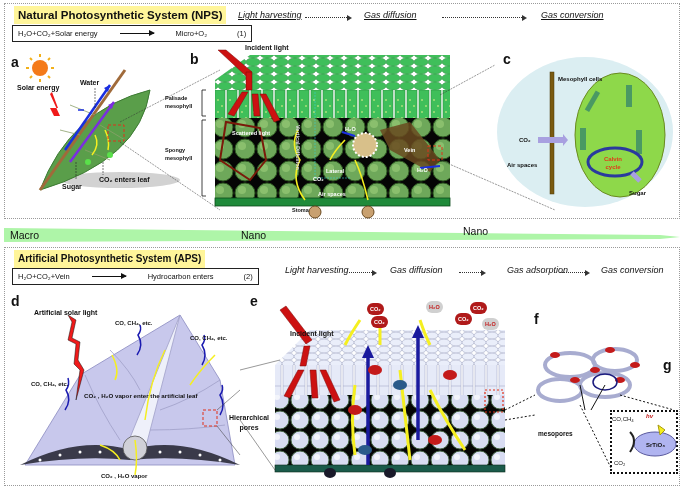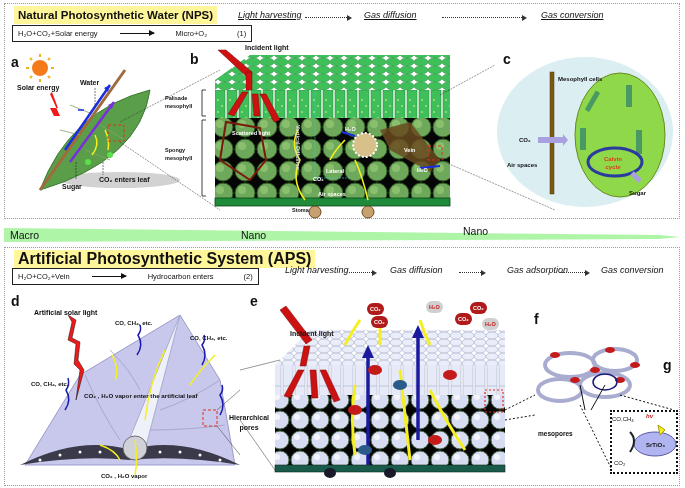--- a/index.html
+++ b/index.html
@@ -17,21 +17,21 @@
   .lbl{position:absolute;font-size:7px;font-weight:bold;white-space:nowrap;line-height:8px;}
   .lbl.s{font-size:5.5px;font-weight:bold;}
   .scale-label{position:absolute;font-weight:normal;font-size:10.5px;white-space:nowrap;}
   svg{position:absolute;overflow:visible;}
 </style>
 </head>
 <body>
 
 <div class="panel-box" style="left:4px;top:3px;width:674px;height:214px;"></div>
 
-<div class="sys-title" style="left:14px;top:6px;">Natural Photosynthetic Water (NPS)</div>
+<div class="sys-title" style="left:14px;top:6px;">Natural Photosynthetic System (NPS)</div>
 <div class="eq-box" style="left:12px;top:25px;">
   <span>H₂O+CO₂+Solar energy</span>
   <span class="eq-arrow"></span>
   <span>Micro+O₂</span>
   <span style="margin-left:8px;">(1)</span>
 </div>
 
 <div class="stage u" style="left:238px;top:10px;">Light harvesting</div>
 <div class="dots" style="left:305px;top:17px;width:44px;"></div>
 <div class="stage u" style="left:364px;top:10px;">Gas diffusion</div>
@@ -171,21 +171,21 @@
 <div class="lbl s" style="left:629px;top:189px;font-size:6px;">Sugar</div>
 
 <svg width="685" height="20" style="left:0;top:225px;">
   <polygon points="4,3 660,10 680,12 660,14 4,17" fill="#aef5a8"></polygon>
 </svg>
 <div class="scale-label" style="left:10px;top:229px;">Macro</div>
 <div class="scale-label" style="left:241px;top:229px;">Nano</div>
 <div class="scale-label" style="left:463px;top:225px;">Nano</div>
 
 <div class="panel-box" style="left:4px;top:247px;width:674px;height:237px;"></div>
-<div class="sys-title" style="left:14px;top:250px;font-size:16px;text-align:center;">Artificial  Photosynthetic System (APS)</div>
+<div class="sys-title" style="left:14px;top:250px;font-size:10px;text-align:center;">Artificial  Photosynthetic System (APS)</div>
 <div class="eq-box" style="left:12px;top:268px;">
   <span>H₂O+CO₂+Vein</span>
   <span class="eq-arrow"></span>
   <span>Hydrocarbon enters</span>
   <span style="margin-left:8px;">(2)</span>
 </div>
 
 <div class="stage" style="left:285px;top:265px;">Light harvesting</div>
 <div class="dots" style="left:349px;top:272px;width:25px;"></div>
 <div class="stage" style="left:390px;top:265px;">Gas diffusion</div>

